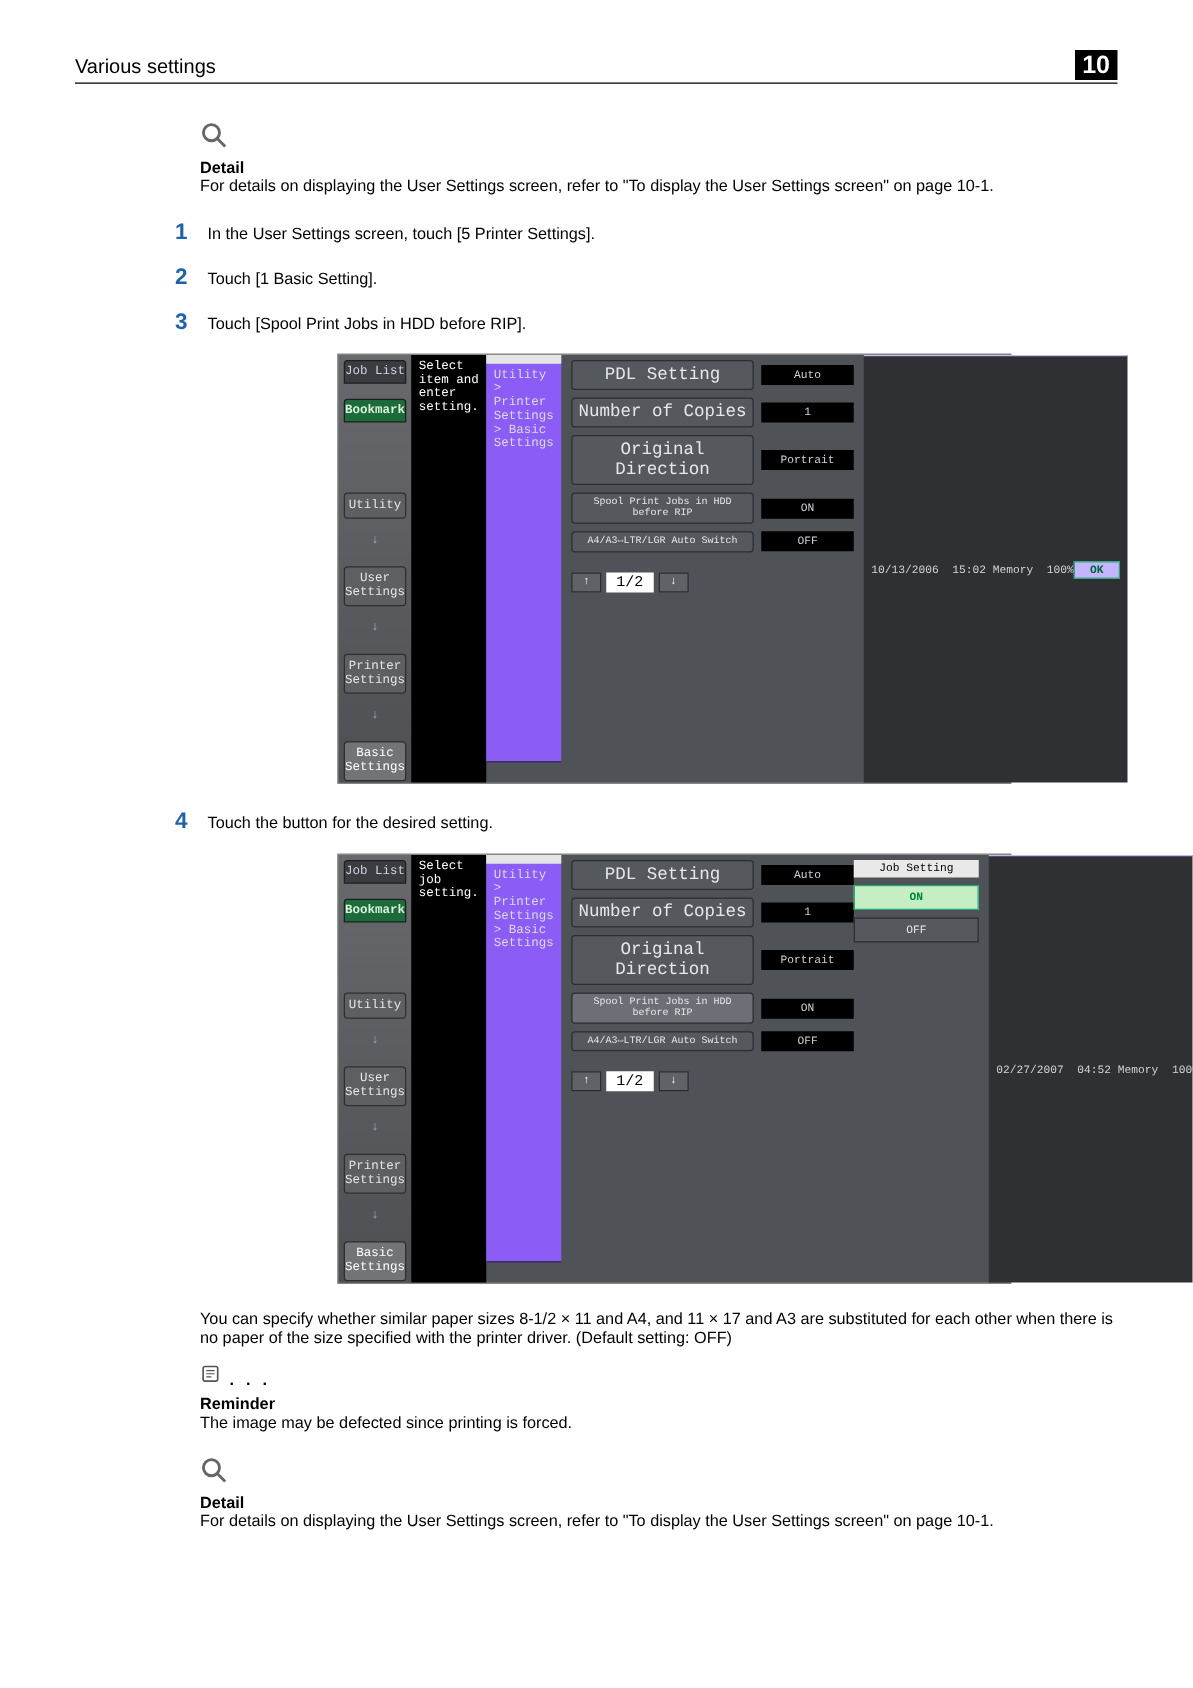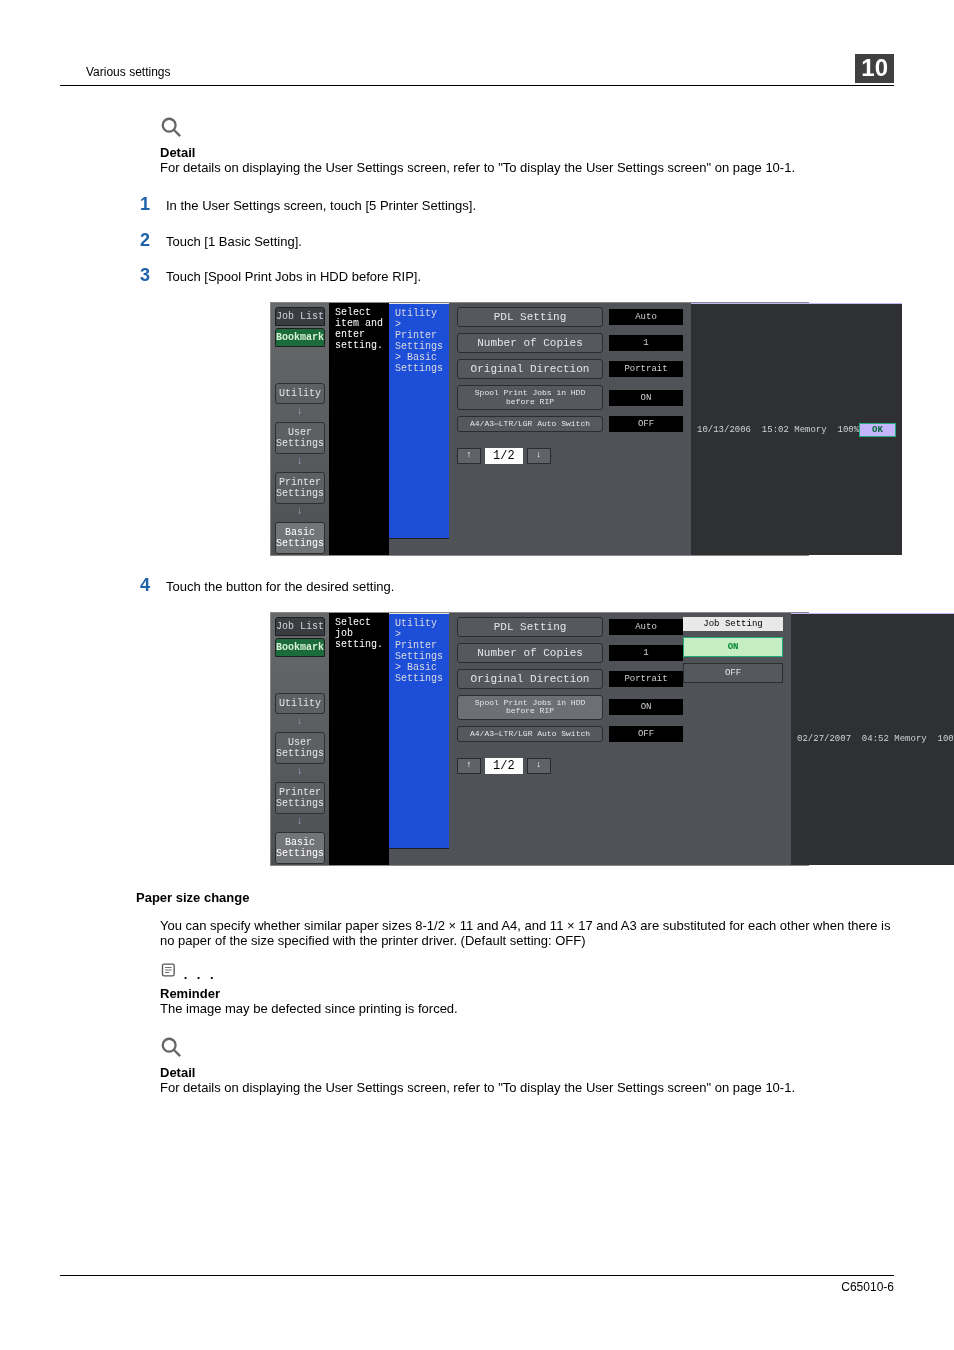--- a/index.html
+++ b/index.html
@@ -13,29 +13,28 @@
     background: #fff;
   }
   .header-row {
     display: flex;
     justify-content: space-between;
     align-items: baseline;
     border-bottom: 1px solid #000;
     padding-bottom: 2px;
     margin-bottom: 30px;
   }
-  .header-left { font-size: 12px; margin-left: 26px; }
+  .header-left { font-size: 16px; }
   .header-right {
-    font-size: 24px;
+    font-size: 20px;
     font-weight: bold;
-    background: #404040;
+    background: #000000;
     color: #fff;
     padding: 0 6px;
     line-height: 1.2;
-    margin-top: 14px;
   }
   .content-indent { margin-left: 100px; margin-right: 0; }
   .mag-icon svg { width:22px; height:22px; }
   .detail-block { margin-bottom: 20px; }
   .detail-label { font-weight: bold; margin-top: 4px; }
   .detail-text { }
   ol.steps { list-style: none; padding: 0; margin: 0 0 12px -20px;}
   ol.steps > li {
     display: flex;
     align-items: flex-start;
@@ -61,21 +60,21 @@
     display: flex;
     flex-direction: column;
   }
   .ss-body { display:flex; }
   .ss-side {
     width: 110px;
     background: linear-gradient(#67696c,#4d4f52);
     padding: 4px 4px 0 4px;
     display: flex;
     flex-direction: column;
-    gap: 2px;
+    gap: 12px;
   }
   .side-tab {
     background: #3a3c3f;
     border: 1px solid #1e1f21;
     border-radius: 3px 3px 0 0;
     text-align: center;
     padding: 3px 0;
     color: #cdd3e0;
   }
   .side-tab.green {
@@ -99,43 +98,43 @@
   }
   .side-arrow { text-align:center; color:#9fa7c8; font-size:10px; margin:-1px 0 3px 0;}
   .ss-main { flex:1; display:flex; }
   .ss-top {
     background:#000;
     color:#fff;
     padding:4px 6px;
     font-size:10px;
   }
   .ss-breadcrumb {
-    background:#1d4ed8;
+    background:#8b5cf6;
     color:#d9dbe0;
     padding:4px 6px;
-    border-top:1px solid #e5e5e5;
+    border-top:7px solid #e5e5e5;
     border-bottom:1px solid #1f2022;
     margin-bottom:16px;
   }
   .ss-content {
     padding: 4px 8px 8px 8px;
     flex:1;
     display:flex;
   }
   .opt-col { display:flex; flex-direction:column; gap:6px; }
   .opt-row { display:flex; gap:6px; align-items:center;}
   .opt-label {
     width: 140px;
     background:#55585d;
     border:1px solid #2c2d2f;
     border-radius:3px;
     text-align:center;
     padding:3px 2px;
     color:#e6e7ea;
-    font-size:11px;
+    font-size:14px;
   }
   .opt-label.tiny { font-size:8px; line-height:1.05; }
   .opt-label.sel { background:#6c6f75;}
   .opt-val {
     width:70px;
     background:#000;
     color:#cfd1d6;
     text-align:center;
     padding:3px 2px;
     font-size:9px;
@@ -370,21 +369,20 @@
             <span>04:52</span><br>
             &nbsp;<span>Memory</span>&nbsp;&nbsp;
             <span>100%</span>
             <span class="ok-btn">OK</span>
           </div>
         </div>
       </div>
     </div>
   </div>
 
-  <div class="section-head">Paper size change</div>
   <p>You can specify whether similar paper sizes 8-1/2 × 11 and A4, and 11 × 17 and A3 are substituted for each other when there is no paper of the size specified with the printer driver. (Default setting: OFF)</p>
 
   <div class="detail-block">
     <span class="note-icon">
       <svg viewBox="0 0 24 20">
           <rect x="3" y="3" width="14" height="14" rx="2" fill="none" stroke="#555" stroke-width="1.6"></rect>
           <line x1="6" y1="7" x2="14" y2="7" stroke="#555"></line>
           <line x1="6" y1="10" x2="14" y2="10" stroke="#555"></line>
           <line x1="6" y1="13" x2="11" y2="13" stroke="#555"></line>
         </svg>

